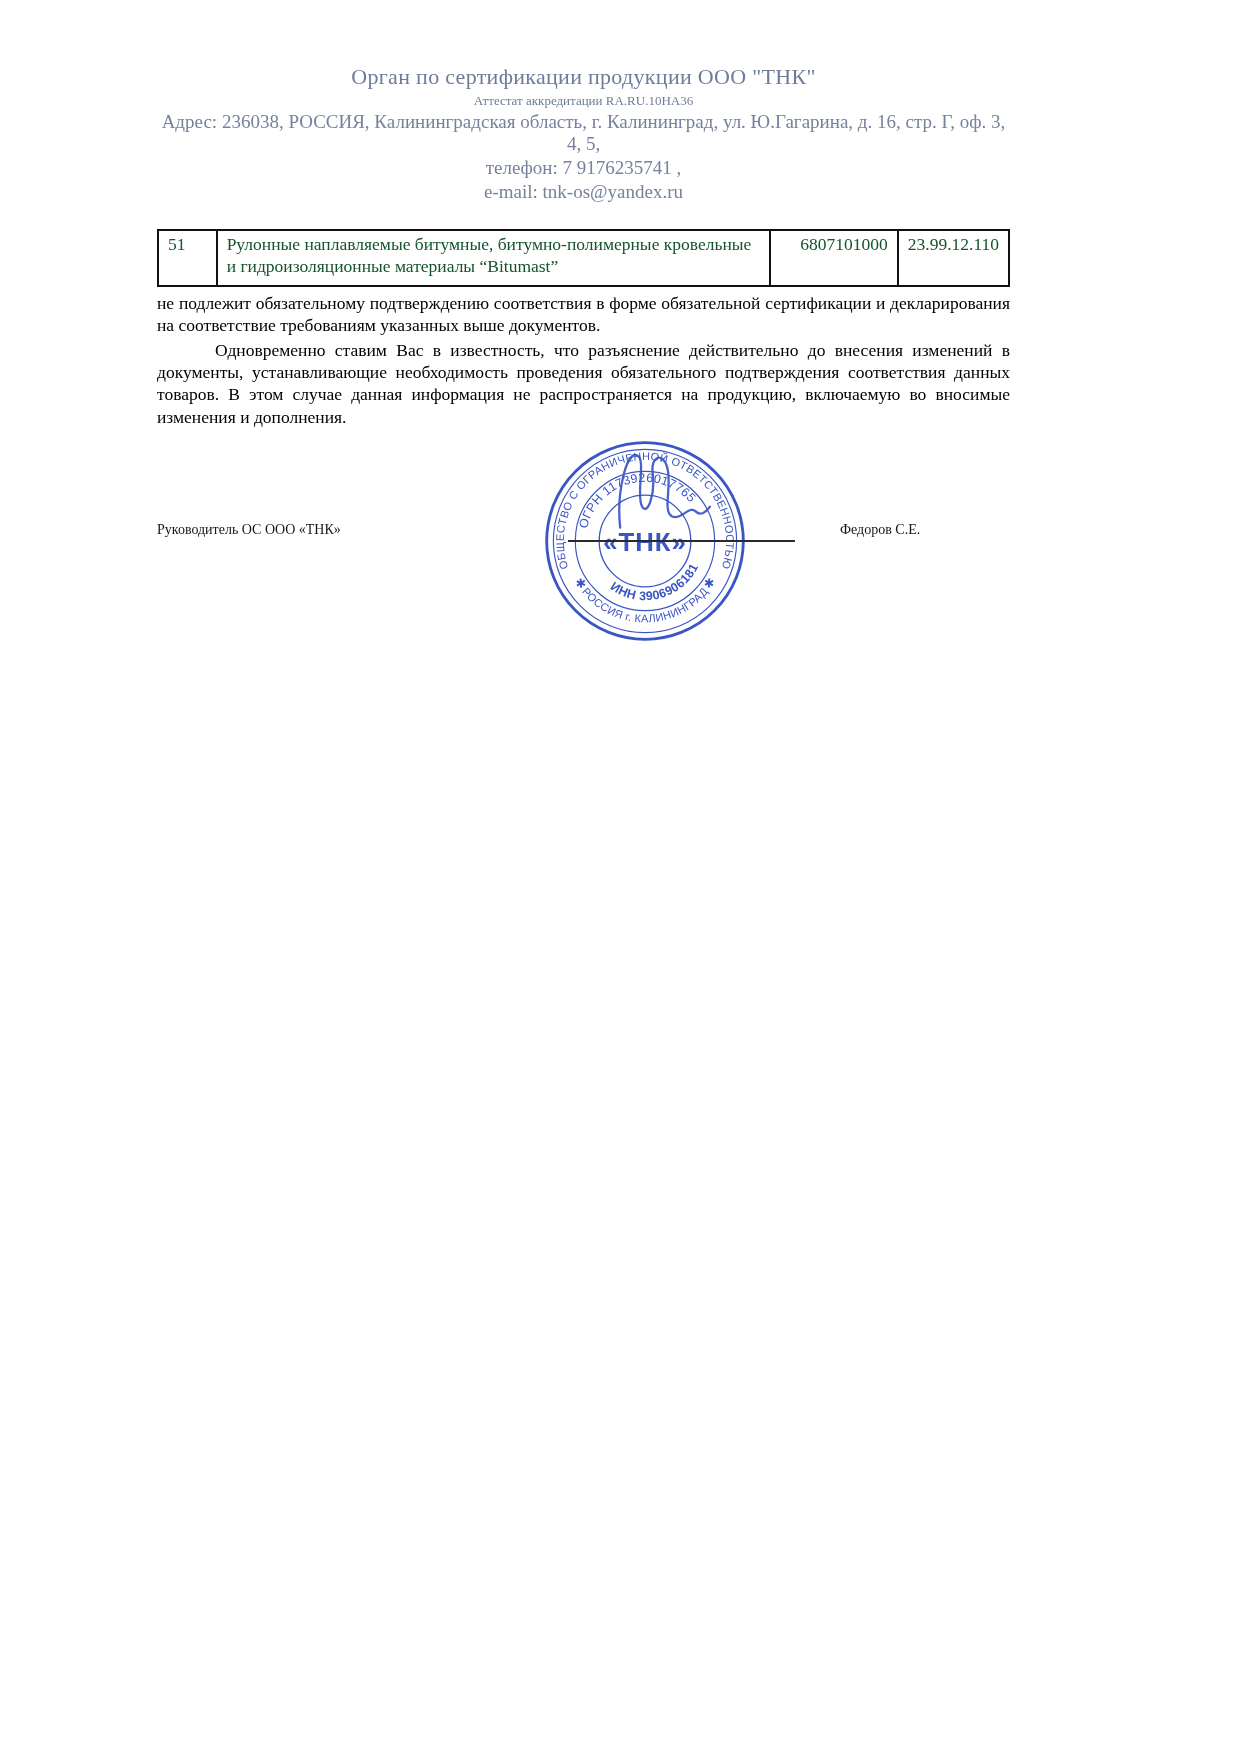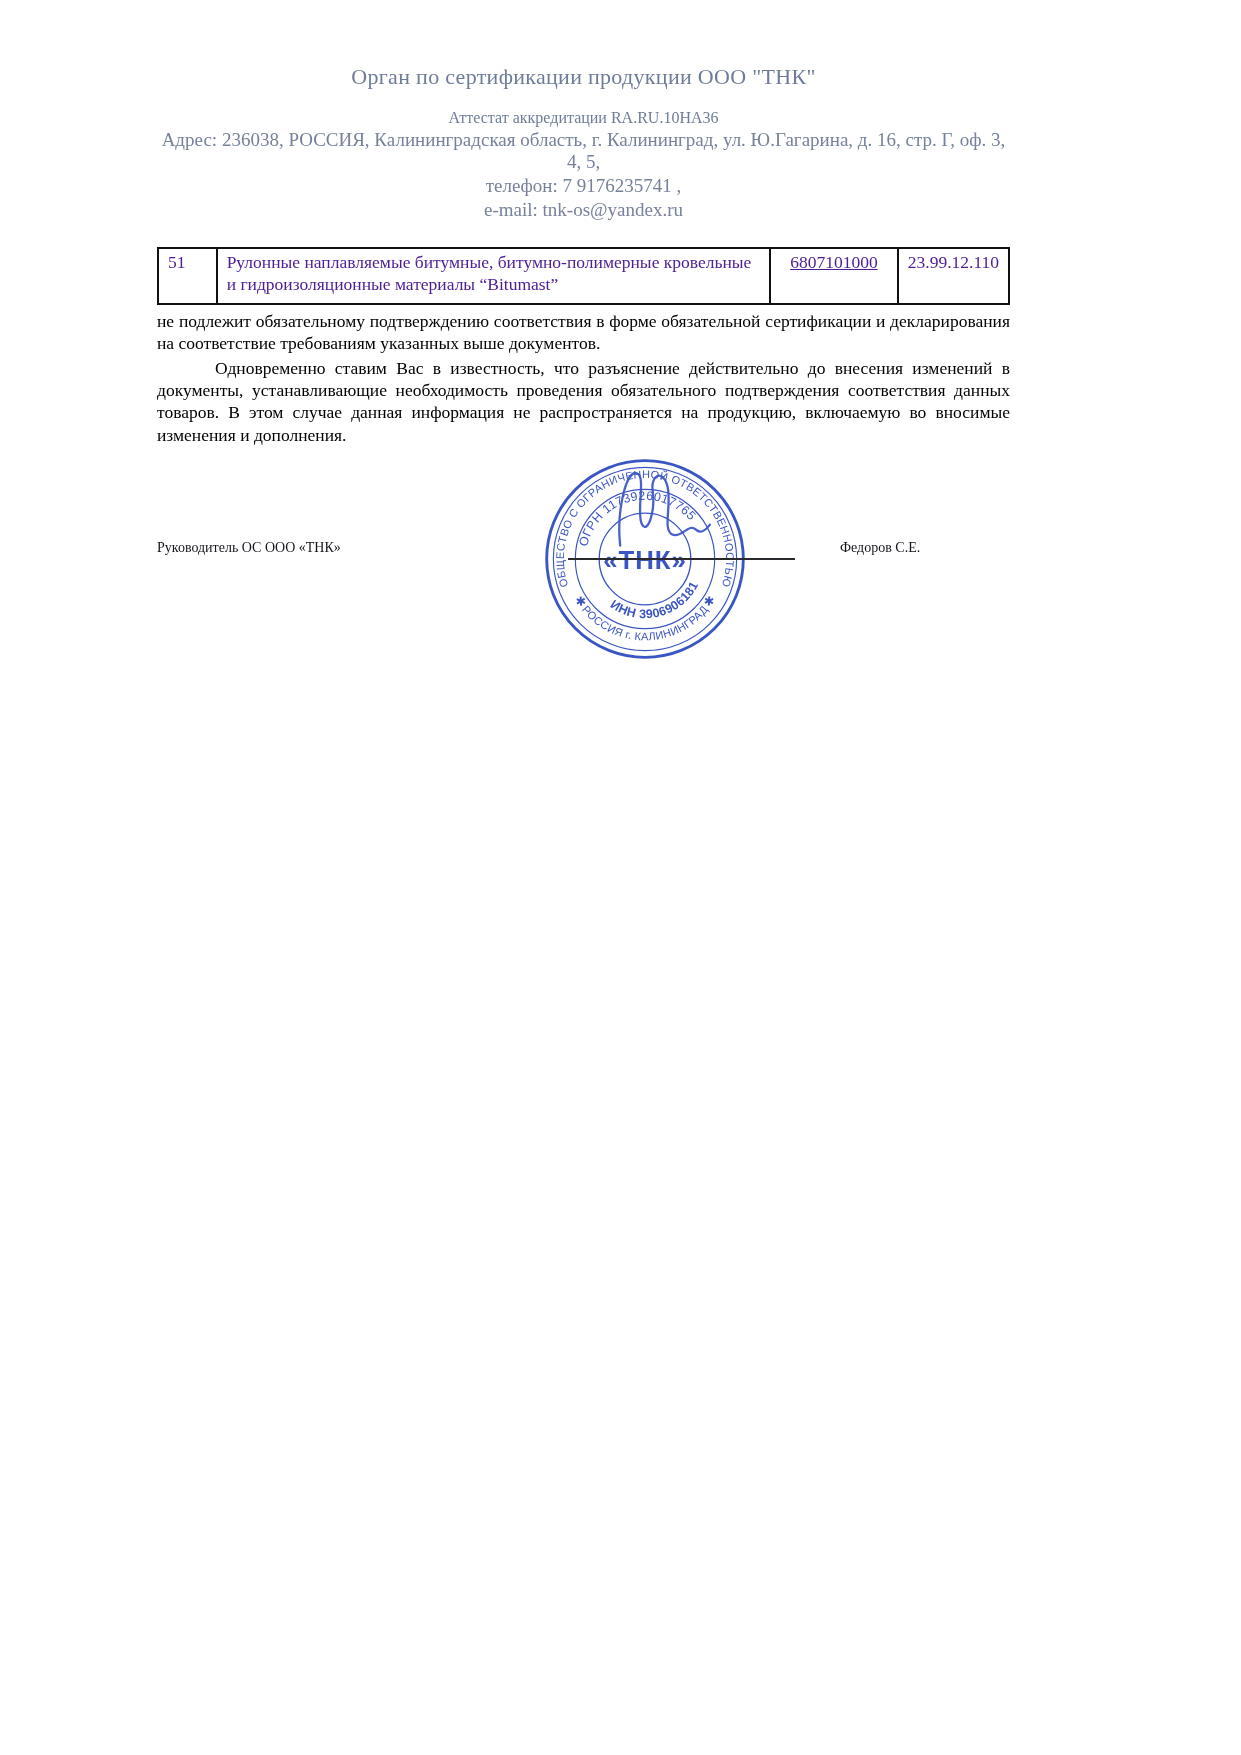--- a/index.html
+++ b/index.html
@@ -14,39 +14,39 @@
   }
   .content {
     position: absolute;
     left: 157px;
     top: 0;
     width: 853px;
   }
   
   .doc-header { text-align: center; padding-top: 64px; color: #6e7c99; }
   .org-name { font-size: 22px; letter-spacing: 0.3px; }
-  .accreditation { font-size: 16px; margin-top: 19px; }
+  .accreditation { font-size: 13px; margin-top: 3px; }
   .addr-line { font-size: 19px; margin-top: 2px; color: #76819c; }
   
   .product-table {
     width: 100%;
     border-collapse: collapse;
     margin-top: 26px;
     font-size: 17.5px;
-    color: #4c1d95;
+    color: #14532d;
   }
   .product-table td {
     border: 2px solid #111;
     padding: 3px 9px 7px 9px;
     vertical-align: top;
     line-height: 1.25;
   }
   .c-num  { width: 61px; }
   .c-desc { width: 596px; }
-  .c-code { width: 130px; text-align: center; text-decoration: underline; }
+  .c-code { width: 130px; text-align: right; }
   .c-code2 { text-align: right; }
   
   .para {
     font-size: 17.5px;
     line-height: 1.28;
     text-align: justify;
     color: #000000;
     margin-top: 5px;
   }
   .para-indent { text-indent: 58px; margin-top: 2px; }

